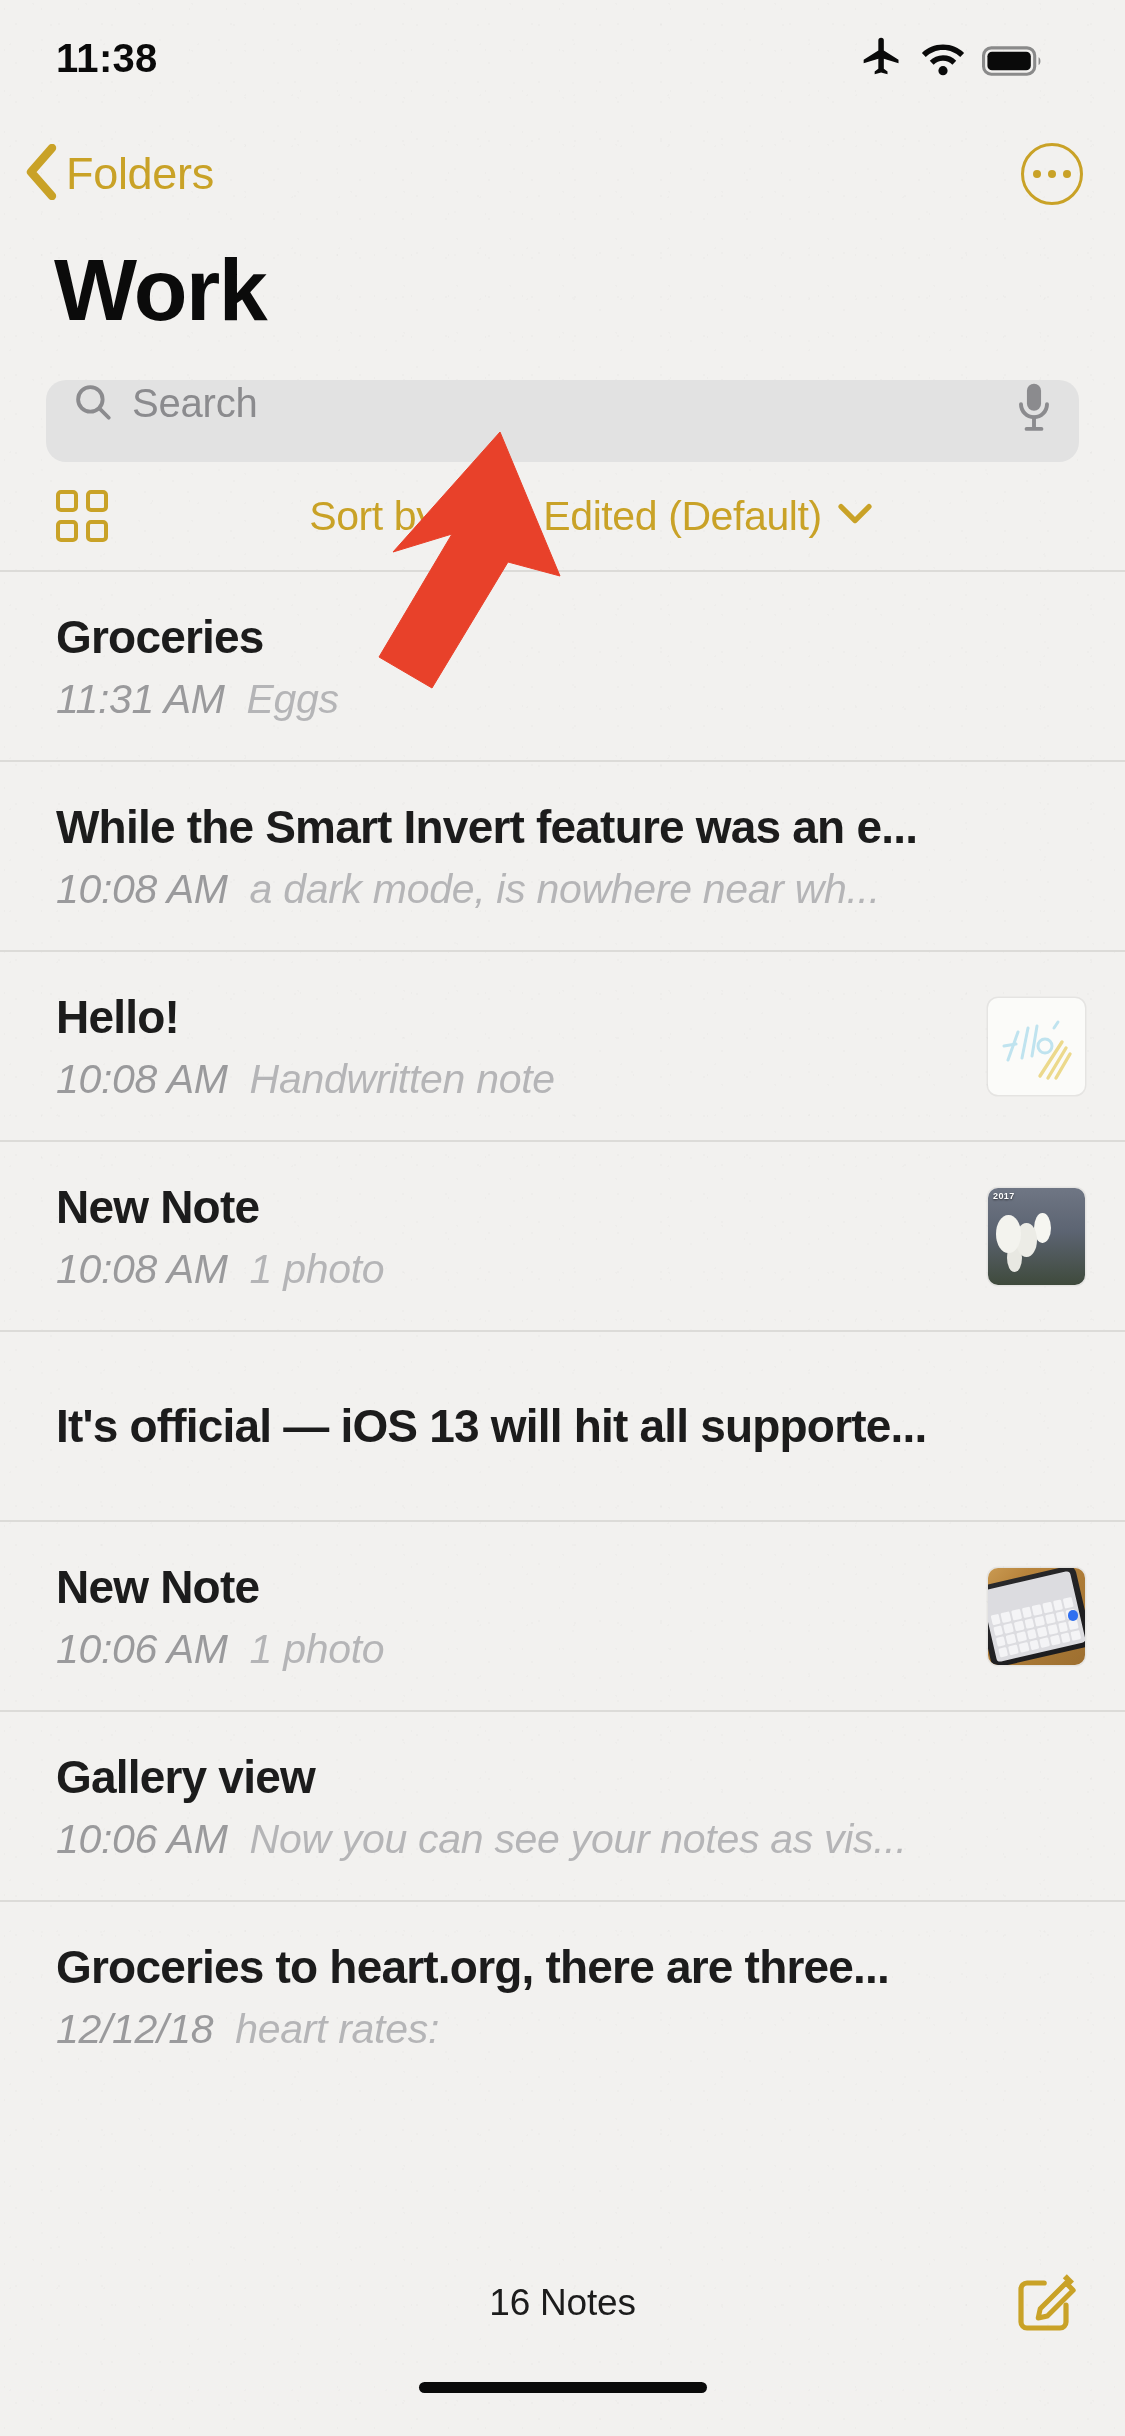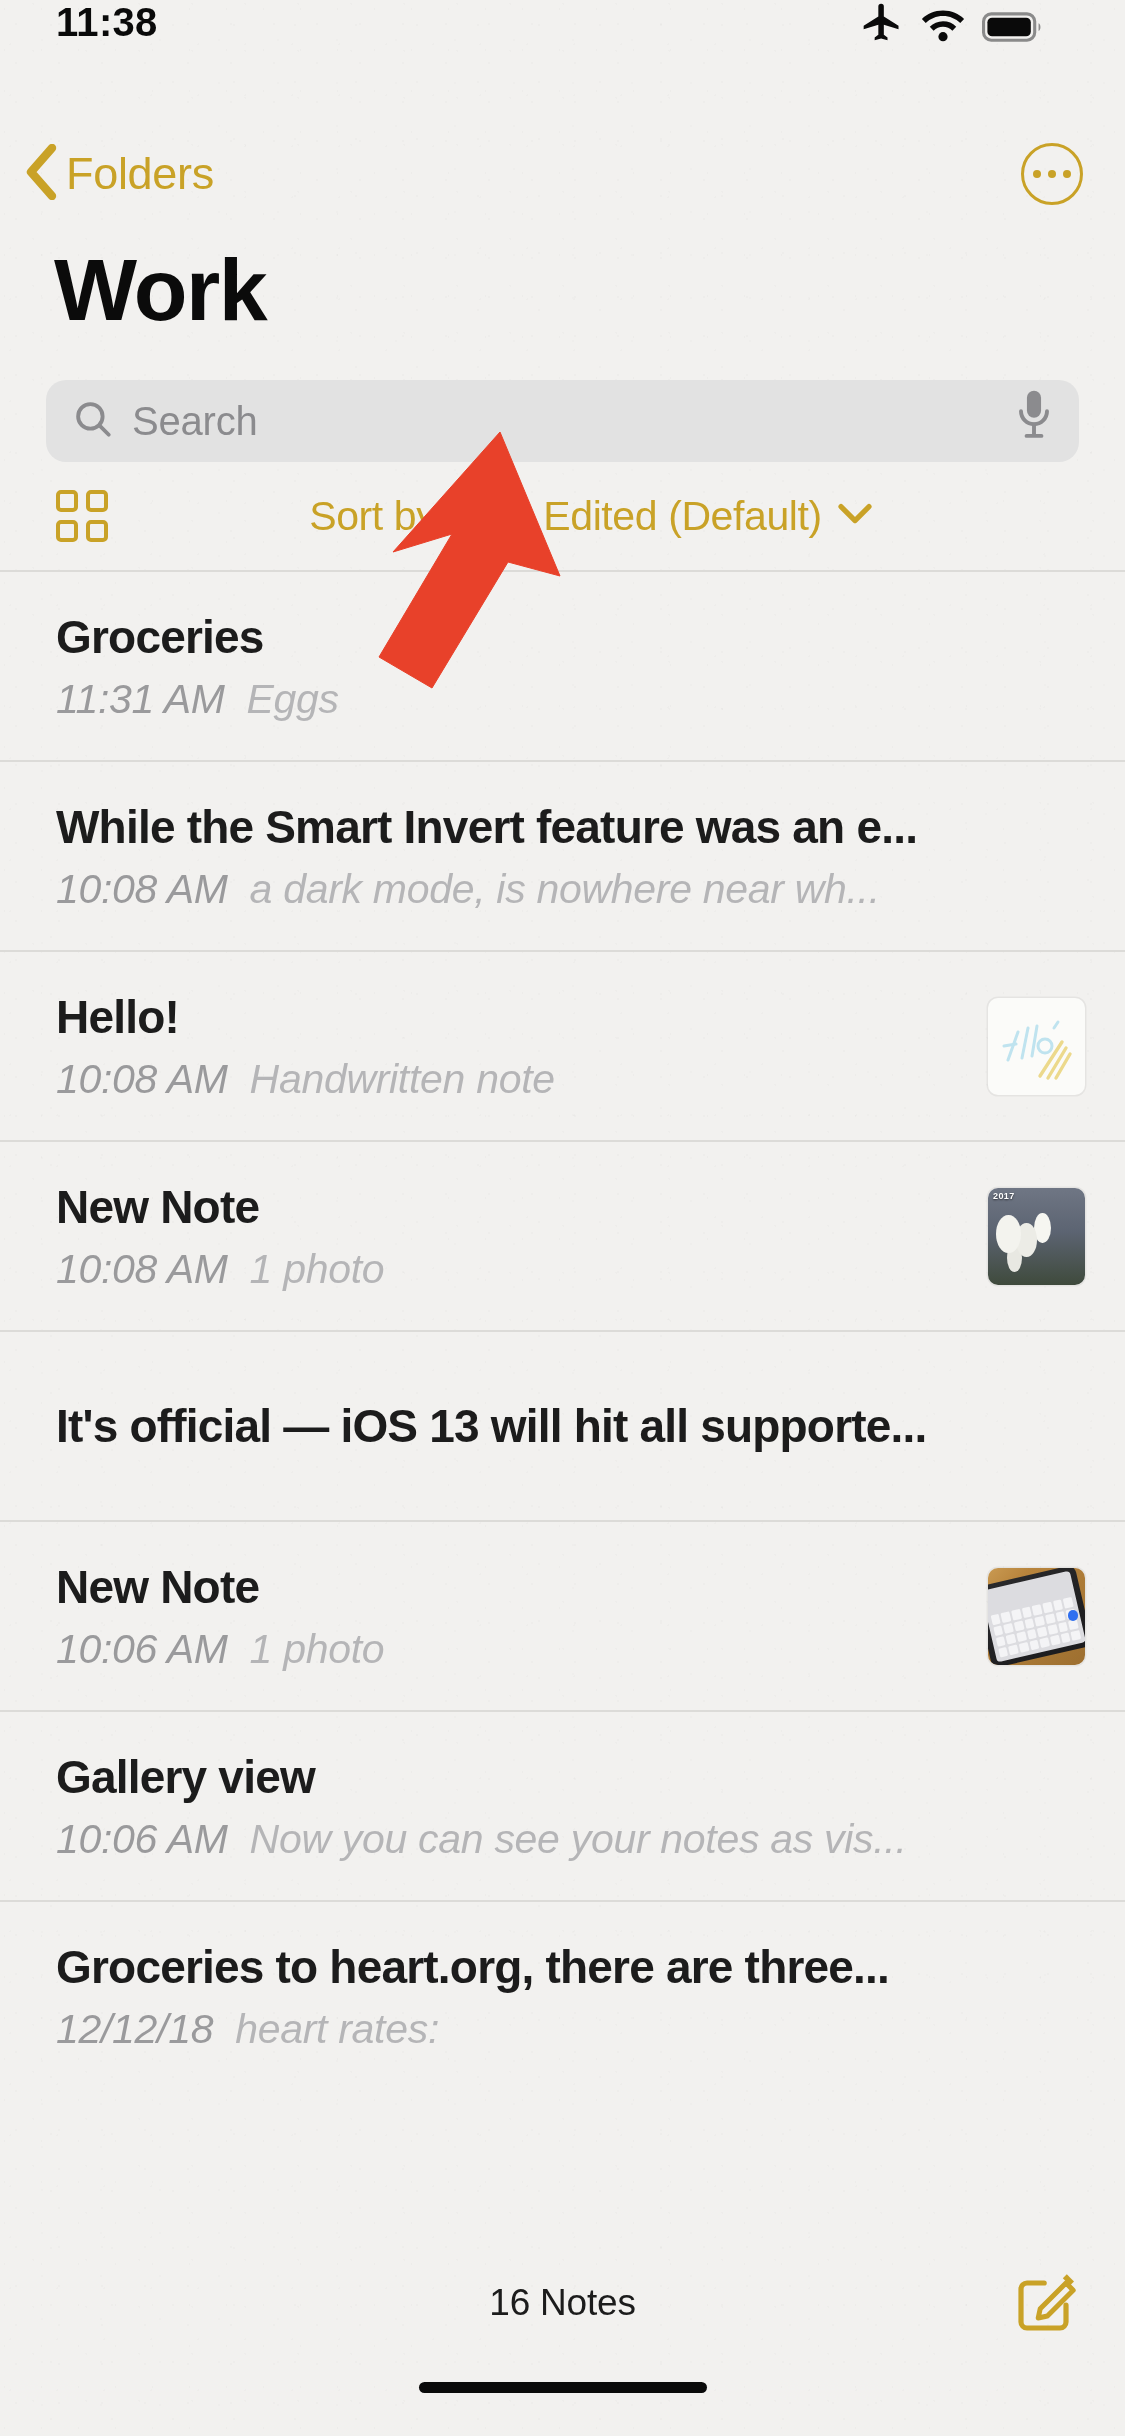--- a/index.html
+++ b/index.html
@@ -21,21 +21,21 @@
       radial-gradient(circle at 84% 44%, rgba(0,0,0,.014) 0 1px, transparent 1px),
       radial-gradient(circle at 22% 87%, rgba(0,0,0,.016) 0 1px, transparent 1px),
       radial-gradient(circle at 71% 93%, rgba(0,0,0,.013) 0 1px, transparent 1px);
     background-size:37px 41px, 53px 47px, 43px 39px, 61px 57px, 47px 51px, 59px 43px;
   }
   .screen{ position:relative; z-index:1; width:1125px; height:2436px; display:flex; flex-direction:column; }
 
   
   .status-bar{
     height:132px; flex:0 0 132px;
-    display:flex; align-items:flex-start; justify-content:space-between;
+    display:flex; align-items:center; justify-content:space-between;
     padding:0 81px 16px 56px;
   }
   .status-time{ font-size:40px; font-weight:700; color:#0a0a0a; letter-spacing:.3px; }
   .status-icons{ display:flex; align-items:flex-end; gap:16px; }
 
   
   .nav-bar{
     height:84px; flex:0 0 84px;
     display:flex; align-items:center; justify-content:space-between;
     padding:0 42px 0 24px;
@@ -54,21 +54,21 @@
   .page-title{
     font-size:88px; font-weight:700; color:#0b0b0b;
     padding:30px 0 0 54px; letter-spacing:-1.6px; line-height:1;
     flex:0 0 auto;
   }
 
   
   .search-wrap{ padding:46px 46px 0 46px; flex:0 0 auto; }
   .search-bar{
     height:82px; border-radius:20px; background:#e2e2e2;
-    display:flex; align-items:flex-end; padding:18px 26px; cursor:text;
+    display:flex; align-items:flex-start; padding:1px 26px; cursor:text;
   }
   .search-icon{ flex:0 0 auto; margin-right:18px; }
   .search-placeholder{ font-size:40px; color:#8b8b8e; flex:1; letter-spacing:-.2px; }
   .mic-icon{ flex:0 0 auto; cursor:pointer; }
 
   
   .sort-row{
     height:108px; flex:0 0 108px;
     display:flex; align-items:center; padding:0 46px 0 56px;
     position:relative;

